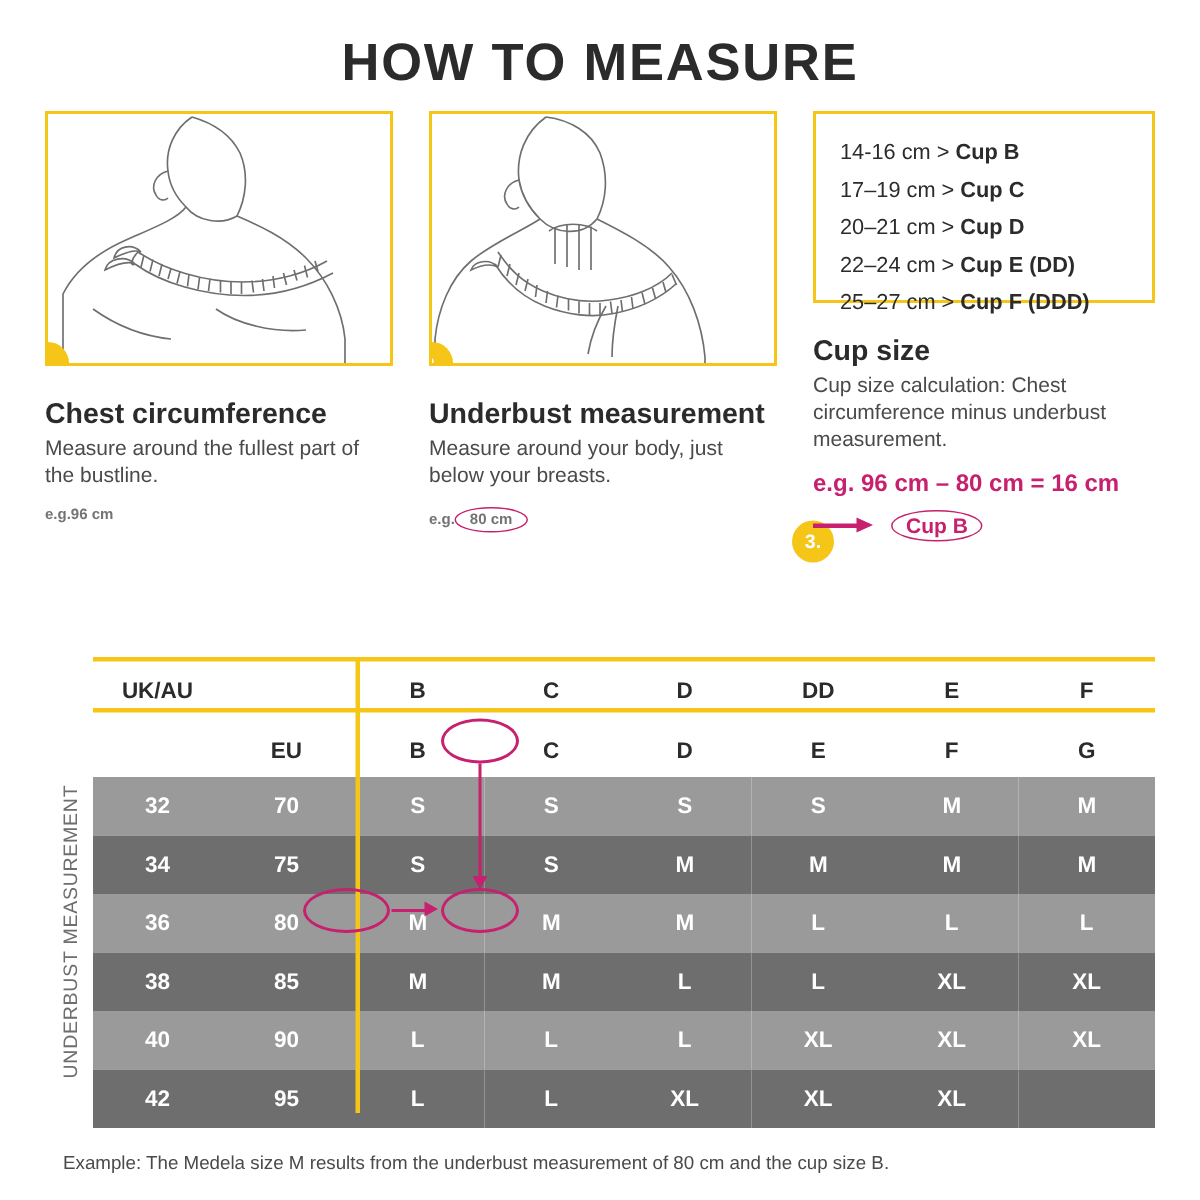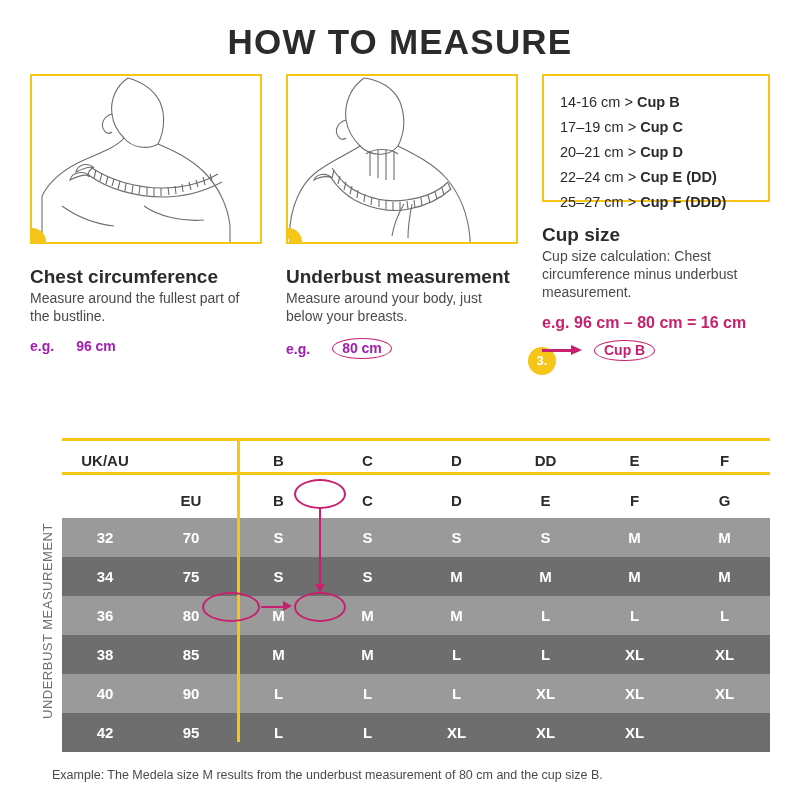--- a/index.html
+++ b/index.html
@@ -61,27 +61,27 @@
     color: #2b2b2b;
     margin-top: 22px;
   }
   .cap-body {
     font-size: 14px;
     line-height: 1.28;
     color: #4a4a4a;
     margin-top: 2px;
   }
   .cap-eg {
-    color: #a21caf;
-    font-weight: bold;
-    font-size: 14px;
+    color: #737373;
+    font-weight: bold;
+    font-size: 10px;
     margin-top: 12px;
     display: flex;
     align-items: center;
-    gap: 22px;
+    gap: 0;
   }
   .ellipse {
     border: 1.8px solid #c6206e;
     border-radius: 50%;
     padding: 2px 9px;
     display: inline-block;
     line-height: 1.1;
   }
   .cup-eg-line {
     color: #c6206e;
@@ -187,21 +187,21 @@
     font-size: 13px;
     letter-spacing: 0.5px;
     color: #6e6e6e;
     display: flex;
     align-items: center;
     justify-content: center;
   }
 
   .footnote {
     position: absolute;
-    left: 52px;
+    left: 42px;
     top: 768px;
     font-size: 12.5px;
     color: #4a4a4a;
   }
 
   
   .annot {
     position: absolute;
     border: 2px solid #c6206e;
     border-radius: 50%;

